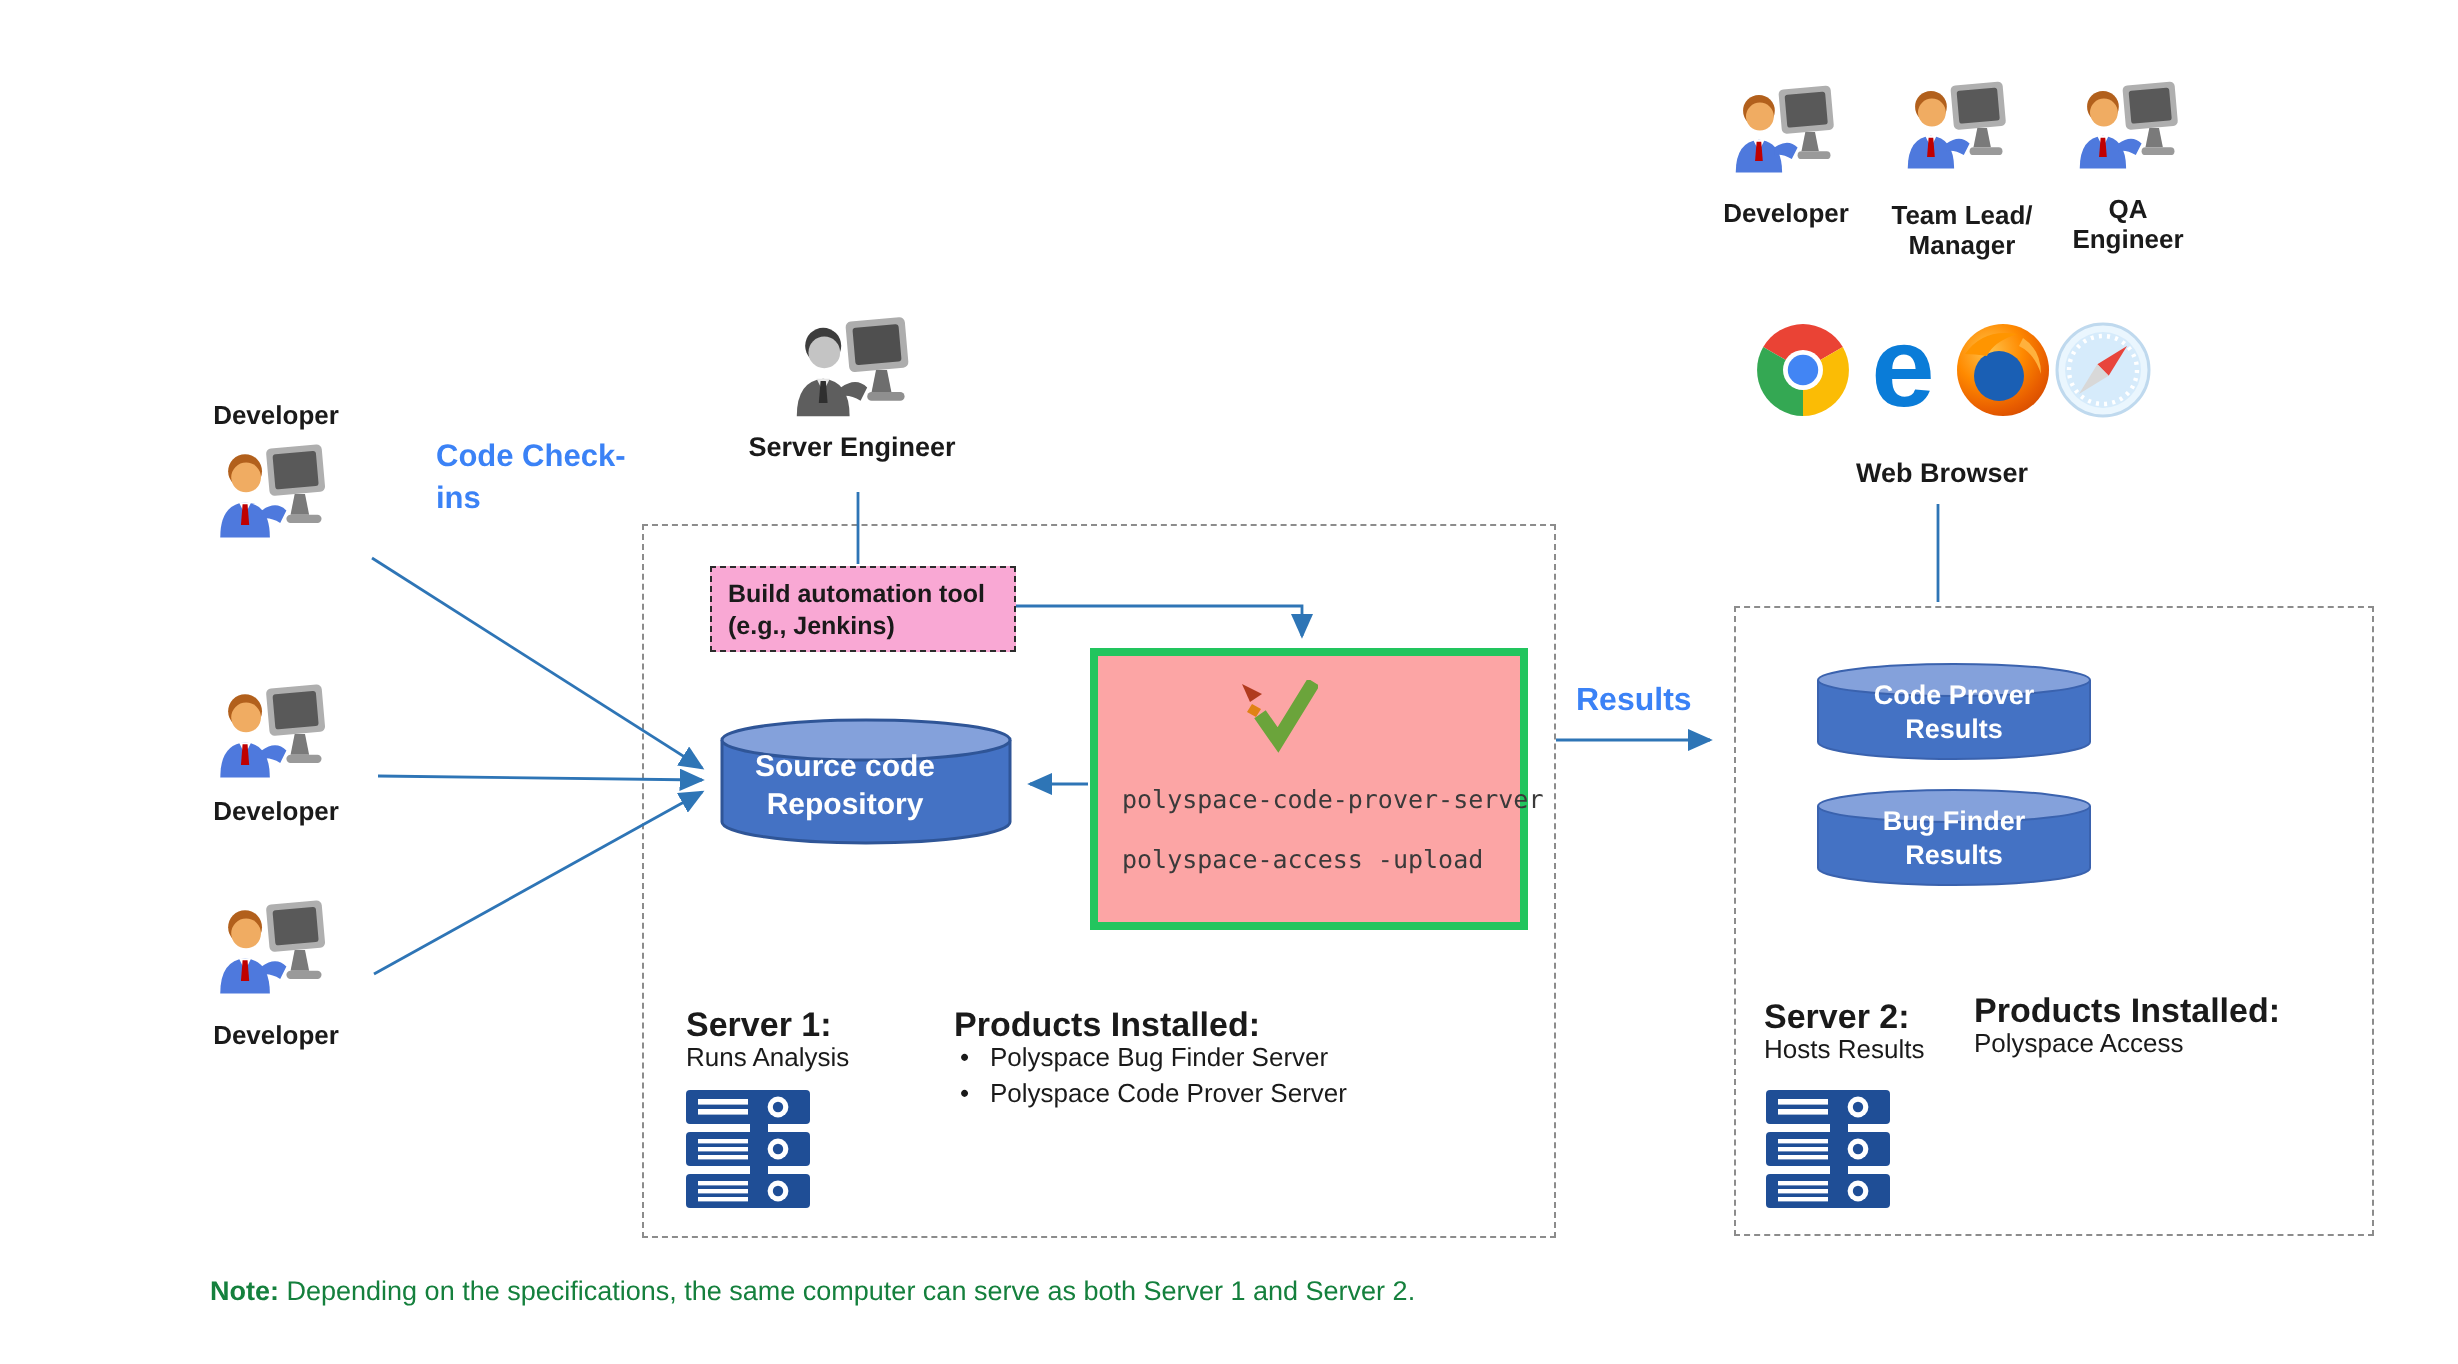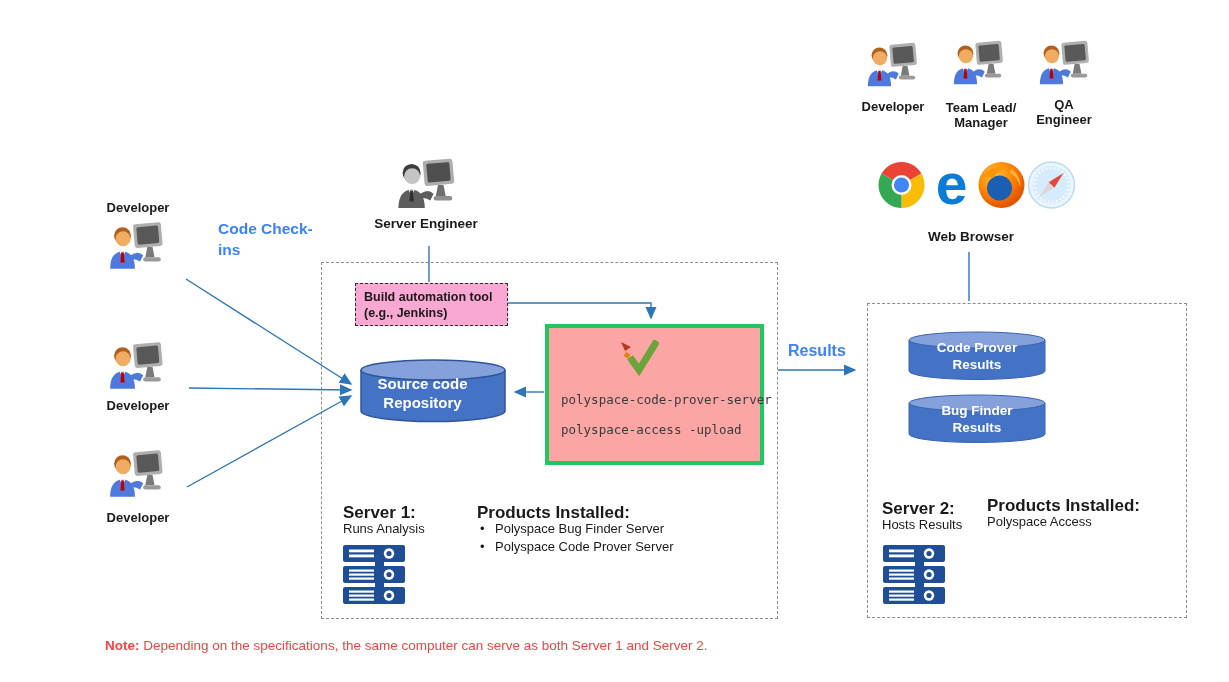--- a/index.html
+++ b/index.html
@@ -21,21 +21,21 @@
   .person-label{position:absolute;font-weight:bold;font-size:13px;text-align:center;line-height:15px;z-index:10;}
   .flow-label{position:absolute;font-size:15.5px;color:#3b82f6;text-align:left;line-height:21px;z-index:10;font-weight:bold;}
   .srv-title{position:absolute;font-weight:bold;font-size:17px;z-index:10;}
   .srv-sub{position:absolute;font-size:13px;z-index:10;}
   .bullet{position:relative;padding-left:18px;font-size:13px;line-height:18px;}
   .bullet::before{content:"\2022";position:absolute;left:3px;}
   .cyl{position:absolute;z-index:6;}
   .cyl-text{position:absolute;left:0;width:100%;text-align:center;color:#fff;font-weight:bold;z-index:7;}
   .cyl-text div{display:block;}
   .icon{position:absolute;z-index:10;}
-  .note{position:absolute;font-size:13.5px;color:#ef4444;z-index:10;}
+  .note{position:absolute;font-size:13.5px;color:#15803d;z-index:10;}
   .edge-e{font-weight:bold;color:#0a7cd8;font-size:57px;line-height:46px;font-family:"Liberation Sans",sans-serif;}
   .browser-row{position:absolute;display:flex;gap:1px;z-index:10;}
 </style>
 </head>
 <body>
 
 <div id="canvas">
 
   <svg class="defs" aria-hidden="true">
     <defs>

